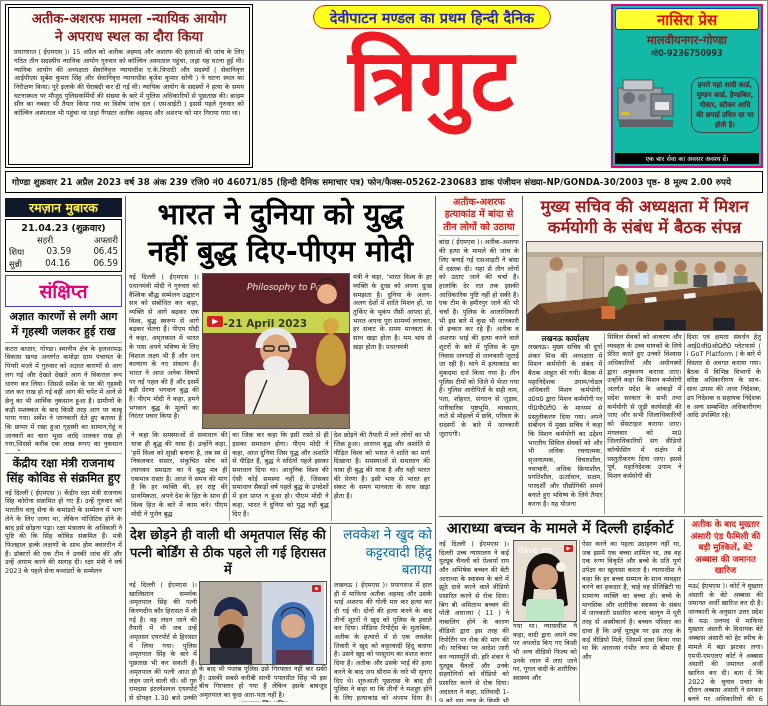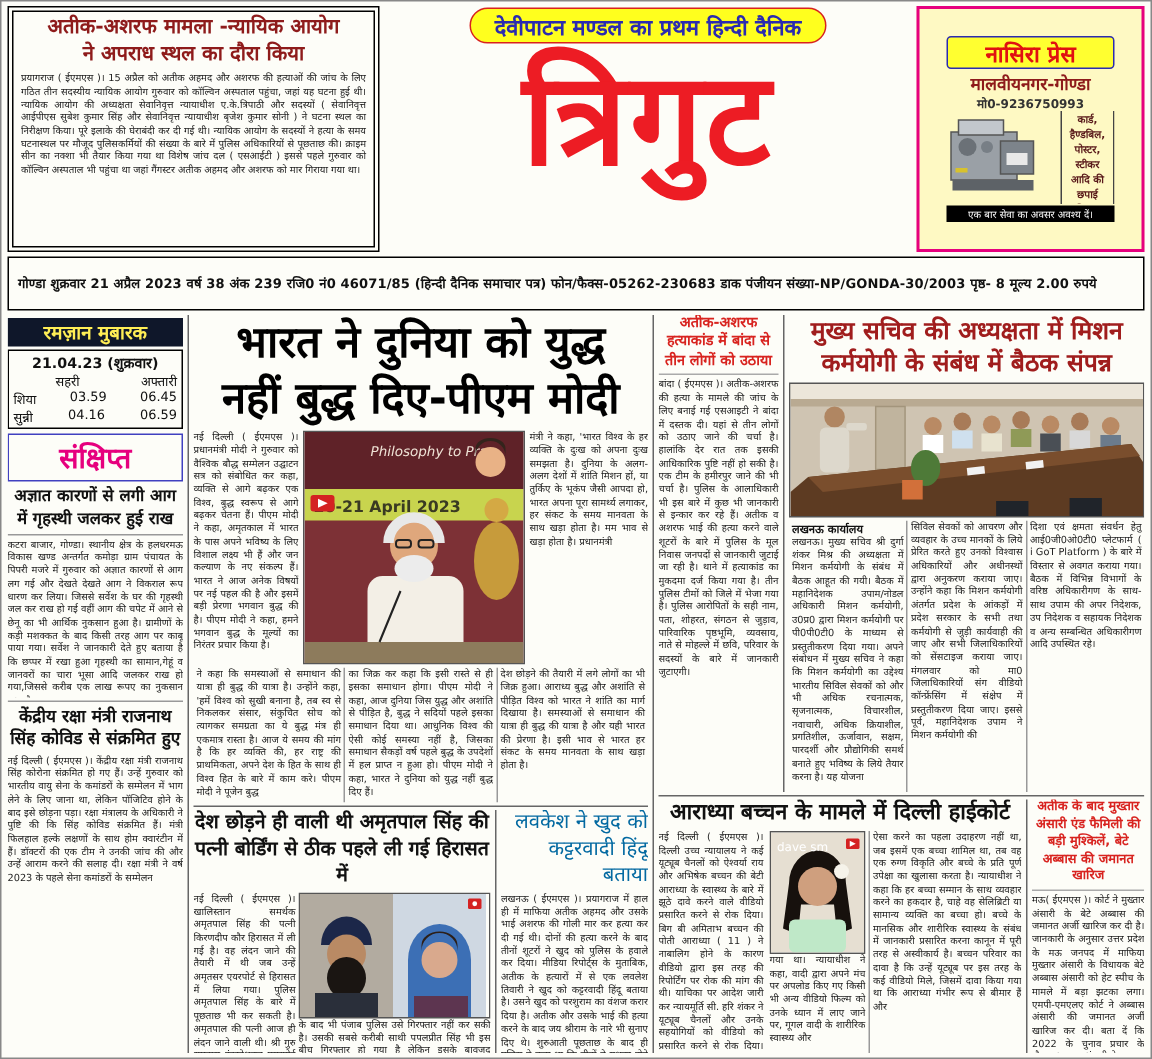--- a/index.html
+++ b/index.html
@@ -9,29 +9,29 @@
 
 .toprow{height:164px;display:flex;gap:4px;flex-shrink:0}
 .tlbox{width:248px;flex-shrink:0;border:1px solid #000;padding:2px;overflow:hidden}
 .tlinner{border:1.4px solid #000;height:100%;padding:2px 5px;overflow:hidden}
 .tlh{color:#8e1b1b;font-weight:bold;font-size:13.5px;line-height:1.3;text-align:center}
 .t{font-size:6.5px;line-height:1.34;text-align:justify;color:#1c1c1c;word-break:break-word}
 .tlb{margin-top:3px}
 .masthead{flex:1;display:flex;flex-direction:column;align-items:center;overflow:hidden}
 .tagline{background:#ffff1e;border:1.6px solid #d8231f;color:#2b2bb0;font-weight:bold;font-size:14.5px;padding:1px 16px;border-radius:14px;margin-top:1px;white-space:nowrap}
 .title{color:#ed1c24;font-weight:900;font-size:86px;line-height:1.2;letter-spacing:2px}
-.ad{width:152px;flex-shrink:0;border:2px solid #e6007e;background:#fef9c3;display:flex;flex-direction:column;overflow:hidden;padding:18px}
+.ad{width:152px;flex-shrink:0;border:2px solid #e6007e;background:#14b8a6;display:flex;flex-direction:column;overflow:hidden;padding:2px}
 .adname{background:#ffff30;border:1.5px solid #2b2bb0;color:#e01111;font-weight:bold;font-size:15px;text-align:center;border-radius:3px;padding:0 2px}
 .adloc{color:#8e1b1b;font-weight:bold;font-size:11.5px;text-align:center;margin-top:2px}
 .adph{font-size:8px;font-weight:bold;text-align:center;color:#333}
 .admid{flex:1;display:flex;gap:14px;align-items:center;overflow:hidden}
 .adbubble{flex:1;border:1px solid #444;border-radius:10px;padding:2px 3px;font-size:6.9px;font-weight:bold;color:#5a1b1b;text-align:center;line-height:1.45}
 .adfoot{background:#000;color:#fff;font-size:6.6px;text-align:center;padding:1px 0;margin-top:1px}
 
-.dateline{border:1.6px solid #000;margin-top:3px;height:36px;display:flex;align-items:center;font-size:8.7px;font-weight:bold;padding:0 6px;flex-shrink:0;white-space:nowrap;overflow:hidden;letter-spacing:.1px}
+.dateline{border:1.6px solid #000;margin-top:3px;height:22px;display:flex;align-items:center;font-size:8.7px;font-weight:bold;padding:0 6px;flex-shrink:0;white-space:nowrap;overflow:hidden;letter-spacing:.1px}
 
 .bodyrow{flex:1;display:flex;margin-top:3px;overflow:hidden}
 .rail{width:121px;flex-shrink:0;border-right:1px solid #666;padding-right:3px;display:flex;flex-direction:column;overflow:hidden}
 .center{width:310px;flex-shrink:0;border-right:1px solid #666;padding:0 3px;display:flex;flex-direction:column;overflow:hidden}
 .right{flex:1;padding-left:3px;display:flex;flex-direction:column;overflow:hidden}
 
 .rambar{background:#0f172a;color:#ffee55;font-weight:bold;font-size:12.5px;text-align:center;padding:1px 0;margin-top:2px}
 .ramtable{border:1.2px solid #000;margin-top:2px;padding:1px 3px;font-size:8.6px}
 .ramdate{font-weight:bold;text-align:center;font-size:9.5px}
 .ramhead,.ramrow{display:flex;justify-content:space-between;font-weight:normal}
@@ -64,21 +64,21 @@
 
 .rtop{height:318px;display:flex;overflow:hidden;flex-shrink:0}
 .banda{width:84px;flex-shrink:0;border-right:1px solid #666;padding:0 3px 0 0;overflow:hidden}
 .bandah{color:#d8231f;font-weight:bold;font-size:9.6px;line-height:1.3;text-align:center;border-bottom:1px solid #aaa;padding-bottom:2px}
 .cs{flex:1;padding-left:3px;display:flex;flex-direction:column;overflow:hidden}
 .csh{color:#a01d1d;font-weight:900;font-size:16.5px;line-height:1.3;text-align:center}
 .csphoto{border:1px solid #555;margin-top:2px}
 .cscols{flex:1;display:flex;margin-top:2px;overflow:hidden}
 .cscols>div{flex:1;padding:0 2px;overflow:hidden}
 .cscols>div+div{border-left:1px solid #999}
-.office{font-weight:bold;font-size:7.5px;text-align:left}
+.office{font-weight:bold;font-size:7.5px;text-align:center}
 .rbottom{flex:1;display:flex;border-top:1px solid #666;margin-top:2px;padding-top:2px;overflow:hidden}
 .aar{flex:1;border-right:1px solid #666;padding-right:3px;display:flex;flex-direction:column;overflow:hidden}
 .aarh{font-weight:900;font-size:14.5px;line-height:1.3;text-align:center}
 .aarrow{flex:1;display:flex;margin-top:2px;overflow:hidden}
 .aarrow .c1{width:72px;overflow:hidden;padding-right:2px}
 .gcol{width:64px;flex-shrink:0;margin:0 2px;display:flex;flex-direction:column;overflow:hidden}
 .gphoto{border:1px solid #555}
 .aarrow .c2{flex:1;overflow:hidden;border-left:1px solid #999;padding-left:2px}
 .mukhtar{width:78px;flex-shrink:0;padding-left:3px;display:flex;flex-direction:column;overflow:hidden}
 .mukh{color:#d8231f;font-weight:bold;font-size:8.6px;line-height:1.35;text-align:center;border-bottom:1px solid #aaa;padding-bottom:2px}

